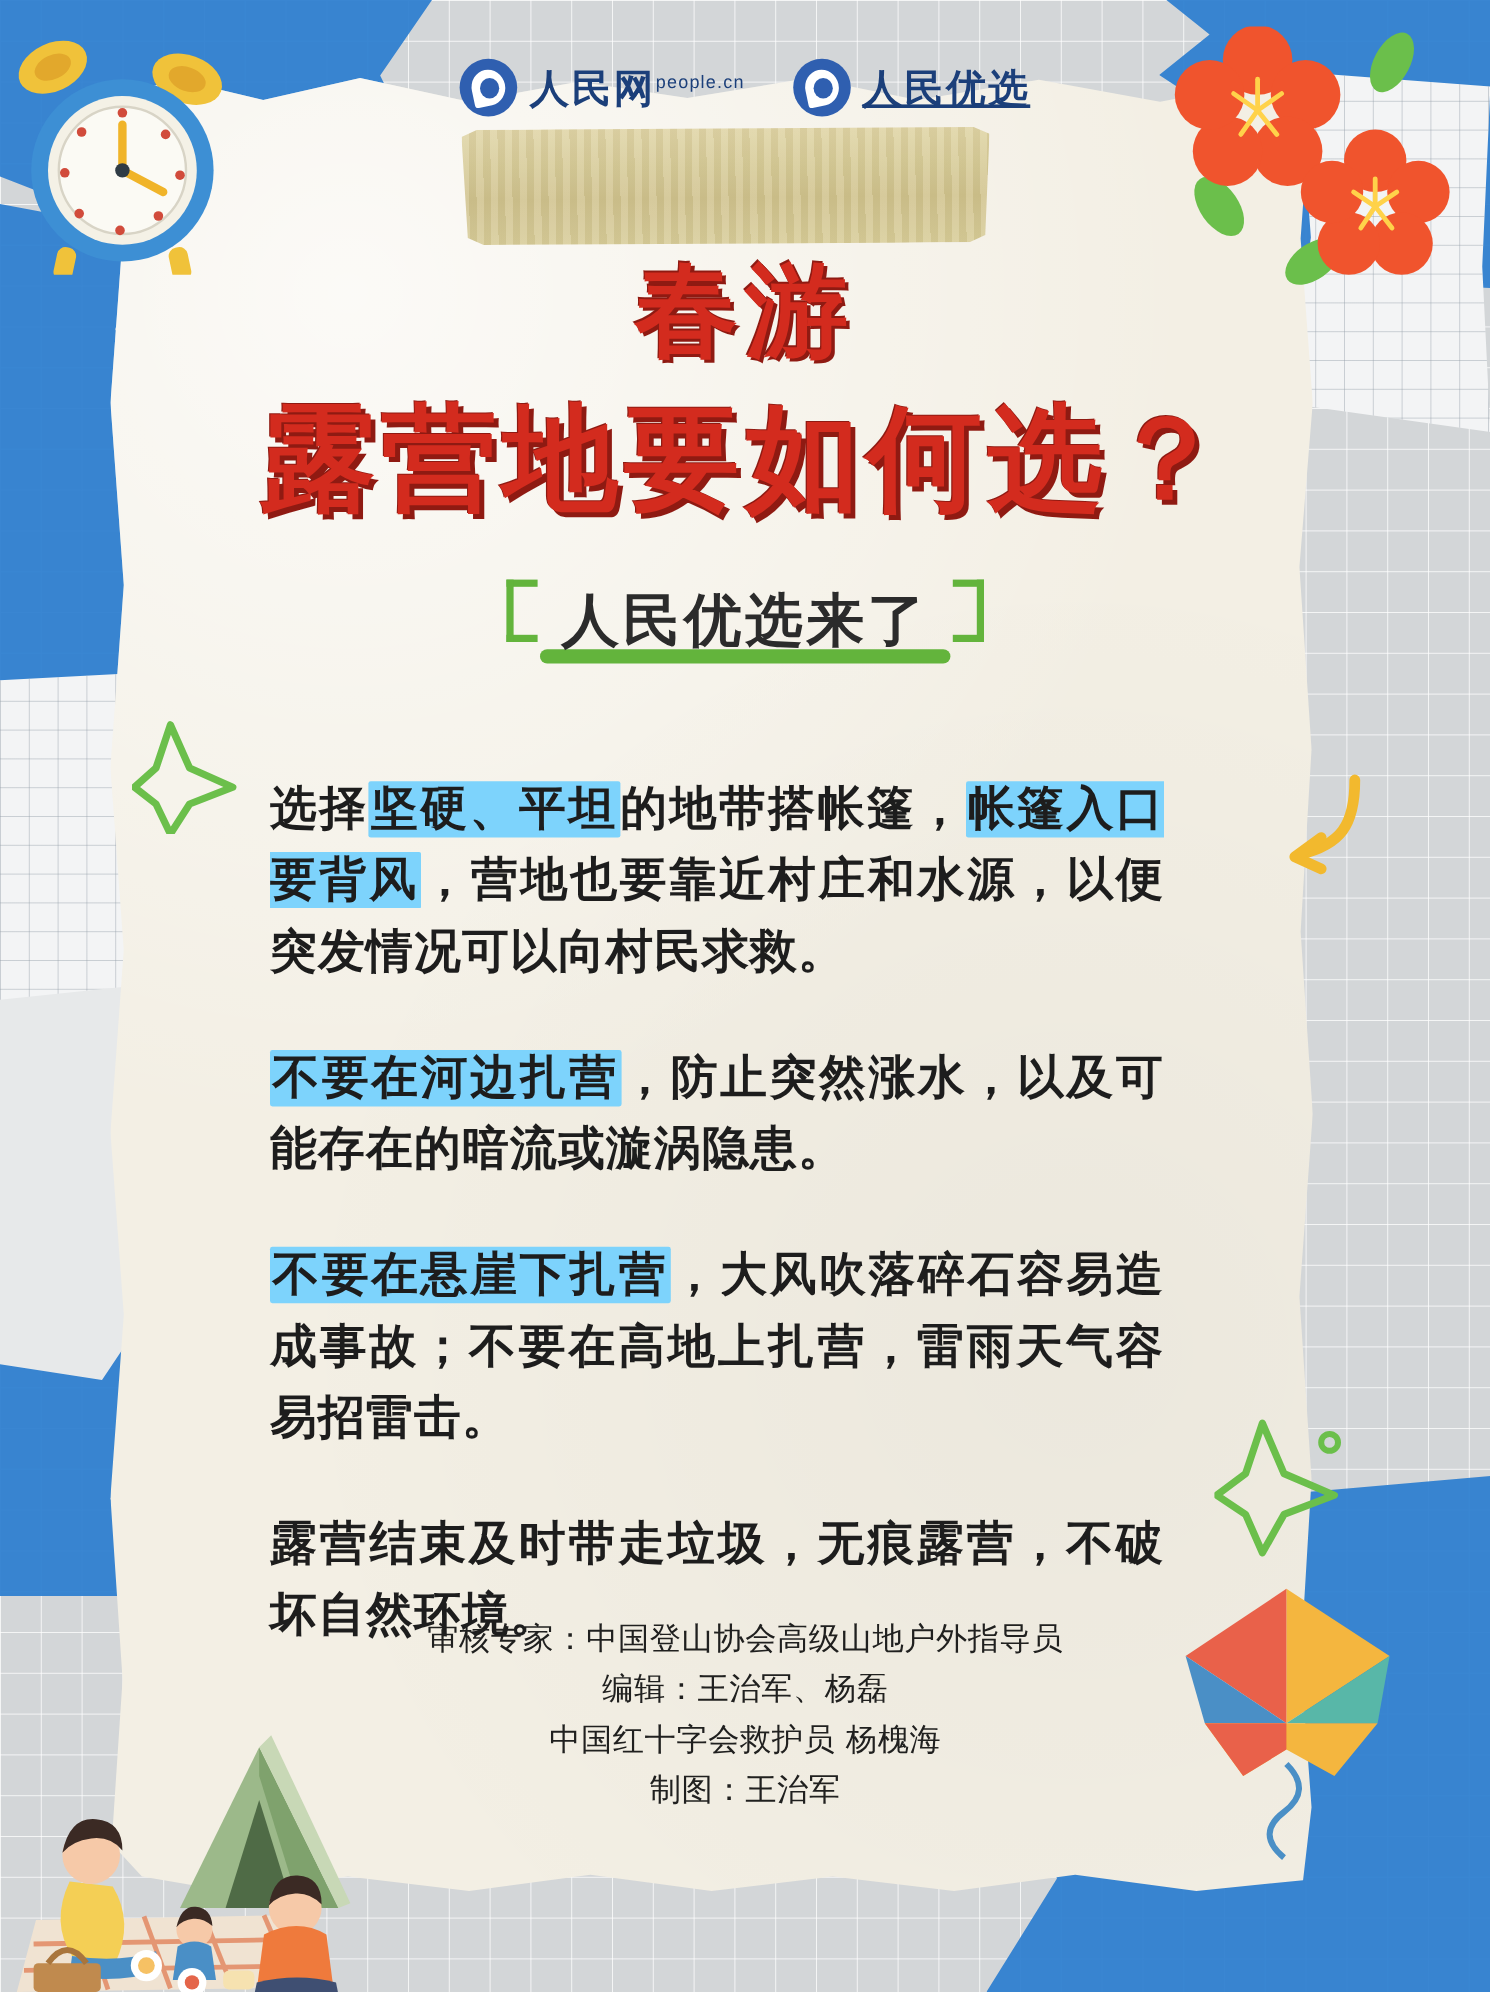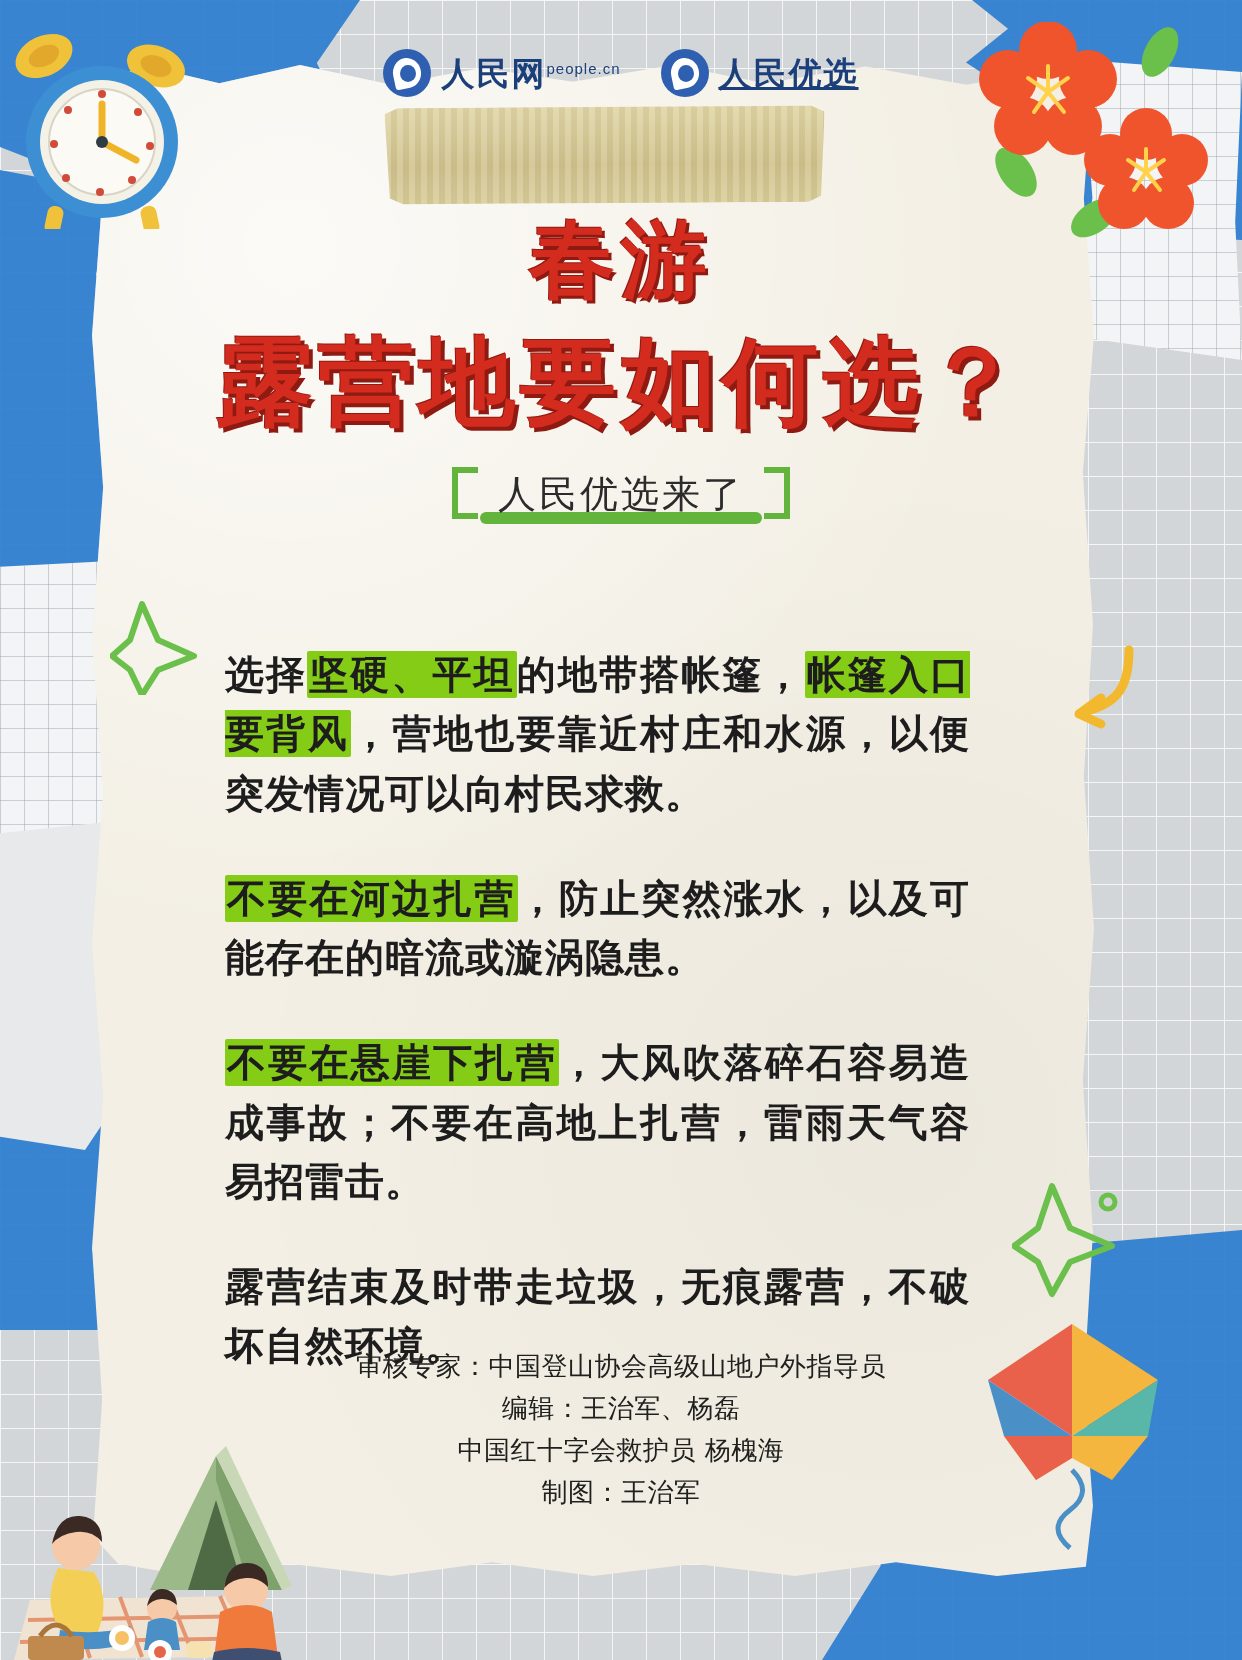--- a/index.html
+++ b/index.html
@@ -134,43 +134,43 @@
     text-shadow:3px 3px 0 #8f1a12, -1px -1px 0 #8f1a12;
     font-family:"DejaVu Sans","Liberation Sans",sans-serif;
   }
   .title2{
     font-size:96px;font-weight:bold;color:#d32b1e;letter-spacing:5px;
     line-height:1.18;margin-top:20px;
     text-shadow:4px 4px 0 #8f1a12, -1px -1px 0 #8f1a12;
     font-family:"DejaVu Sans","Liberation Sans",sans-serif;
   }
   .subtitle{
-    margin-top:26px;display:inline-block;position:relative;
-    font-size:38px;font-weight:normal;color:#2b2b2b;letter-spacing:3px;
+    margin-top:42px;display:inline-block;position:relative;
+    font-size:48px;font-weight:bold;color:#2b2b2b;letter-spacing:3px;
     padding:4px 46px;
   }
   .subtitle .underline{
     position:absolute;left:28px;right:28px;bottom:0px;height:12px;
     background:#63b43c;border-radius:6px;z-index:-1;
   }
   .subtitle .bracket-l,.subtitle .bracket-r{
     position:absolute;top:2px;width:20px;height:40px;border:6px solid #63b43c;
   }
   .subtitle .bracket-l{left:0;border-right:none;}
   .subtitle .bracket-r{right:0;border-left:none;}
 
   
   .body{
     position:absolute;left:225px;top:645px;width:745px;z-index:7;
     font-size:39px;line-height:1.52;color:#1d1d1d;font-weight:bold;
     letter-spacing:1px;
     font-family:"DejaVu Sans","Liberation Sans",sans-serif;
   }
   .para{margin-bottom:46px;text-align:justify;}
-  .hl{background:#84cc16;padding:1px 2px;border-radius:2px;}
+  .hl{background:#7dd3fc;padding:1px 2px;border-radius:2px;}
 
   
   .credits{
     position:absolute;left:0;right:0;top:1345px;text-align:center;z-index:7;
     font-size:26px;line-height:1.62;color:#20201f;letter-spacing:.5px;
     font-family:"DejaVu Sans","Liberation Sans",sans-serif;
   }
 
   
   .clock{position:absolute;left:4px;top:14px;width:210px;height:215px;z-index:8;}

